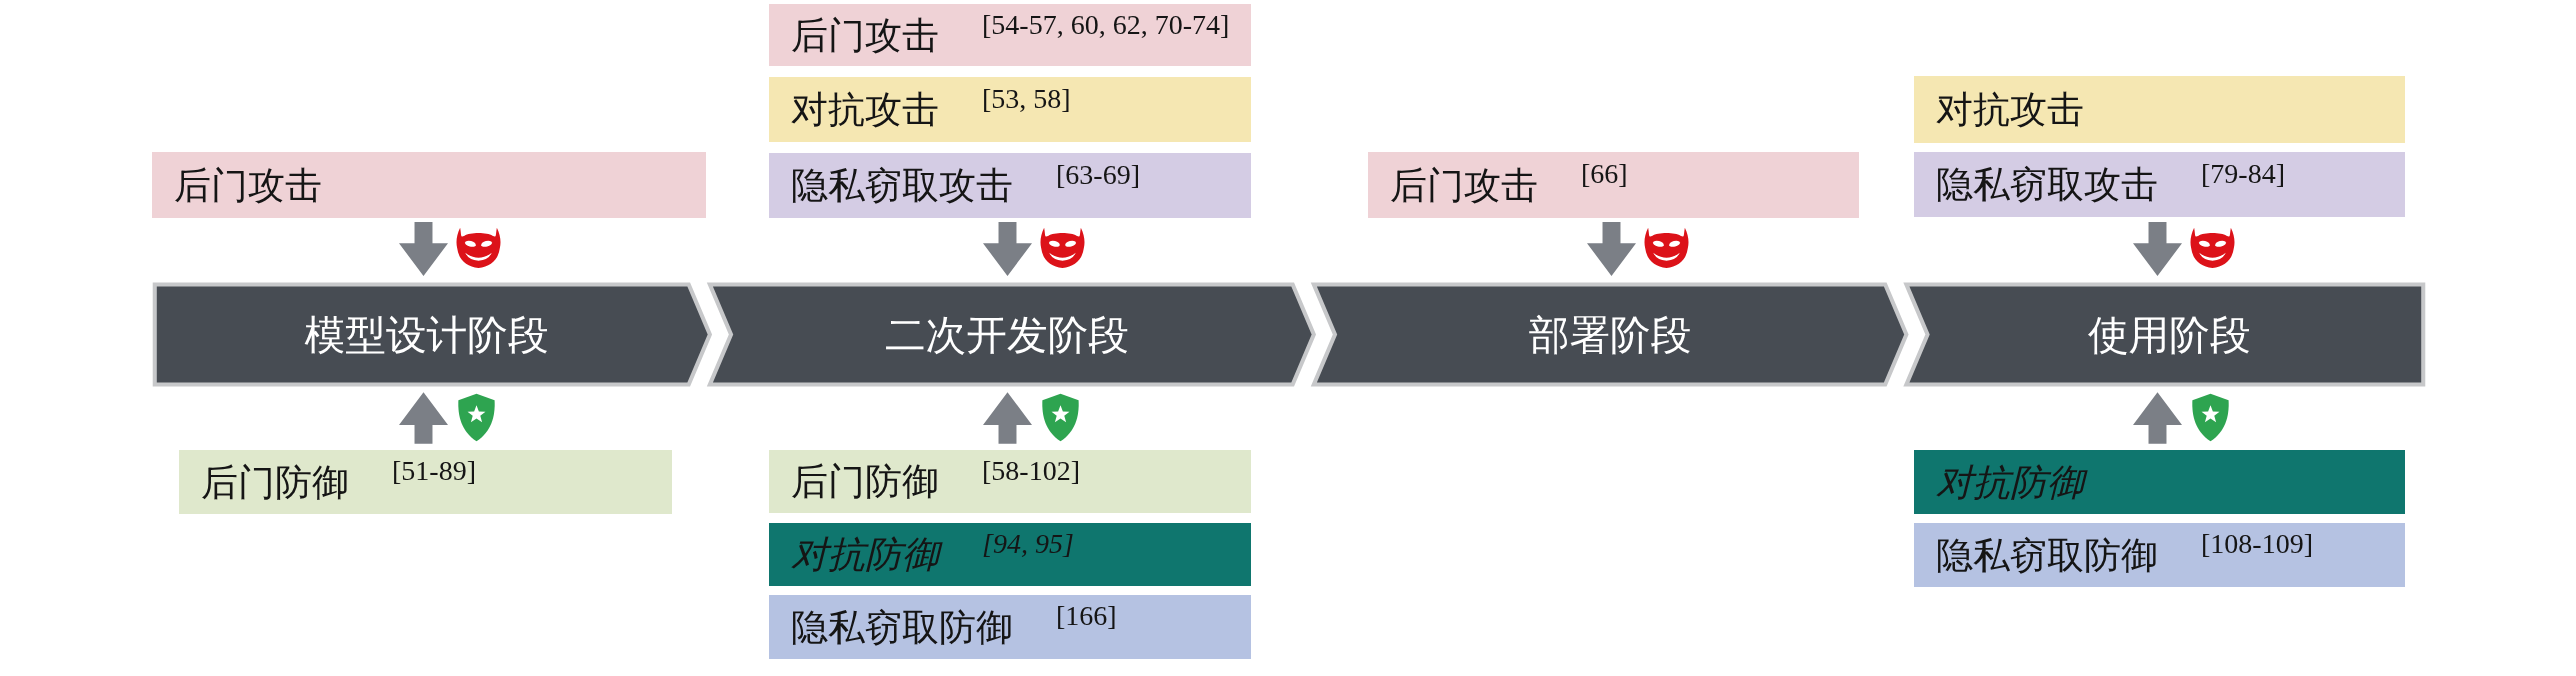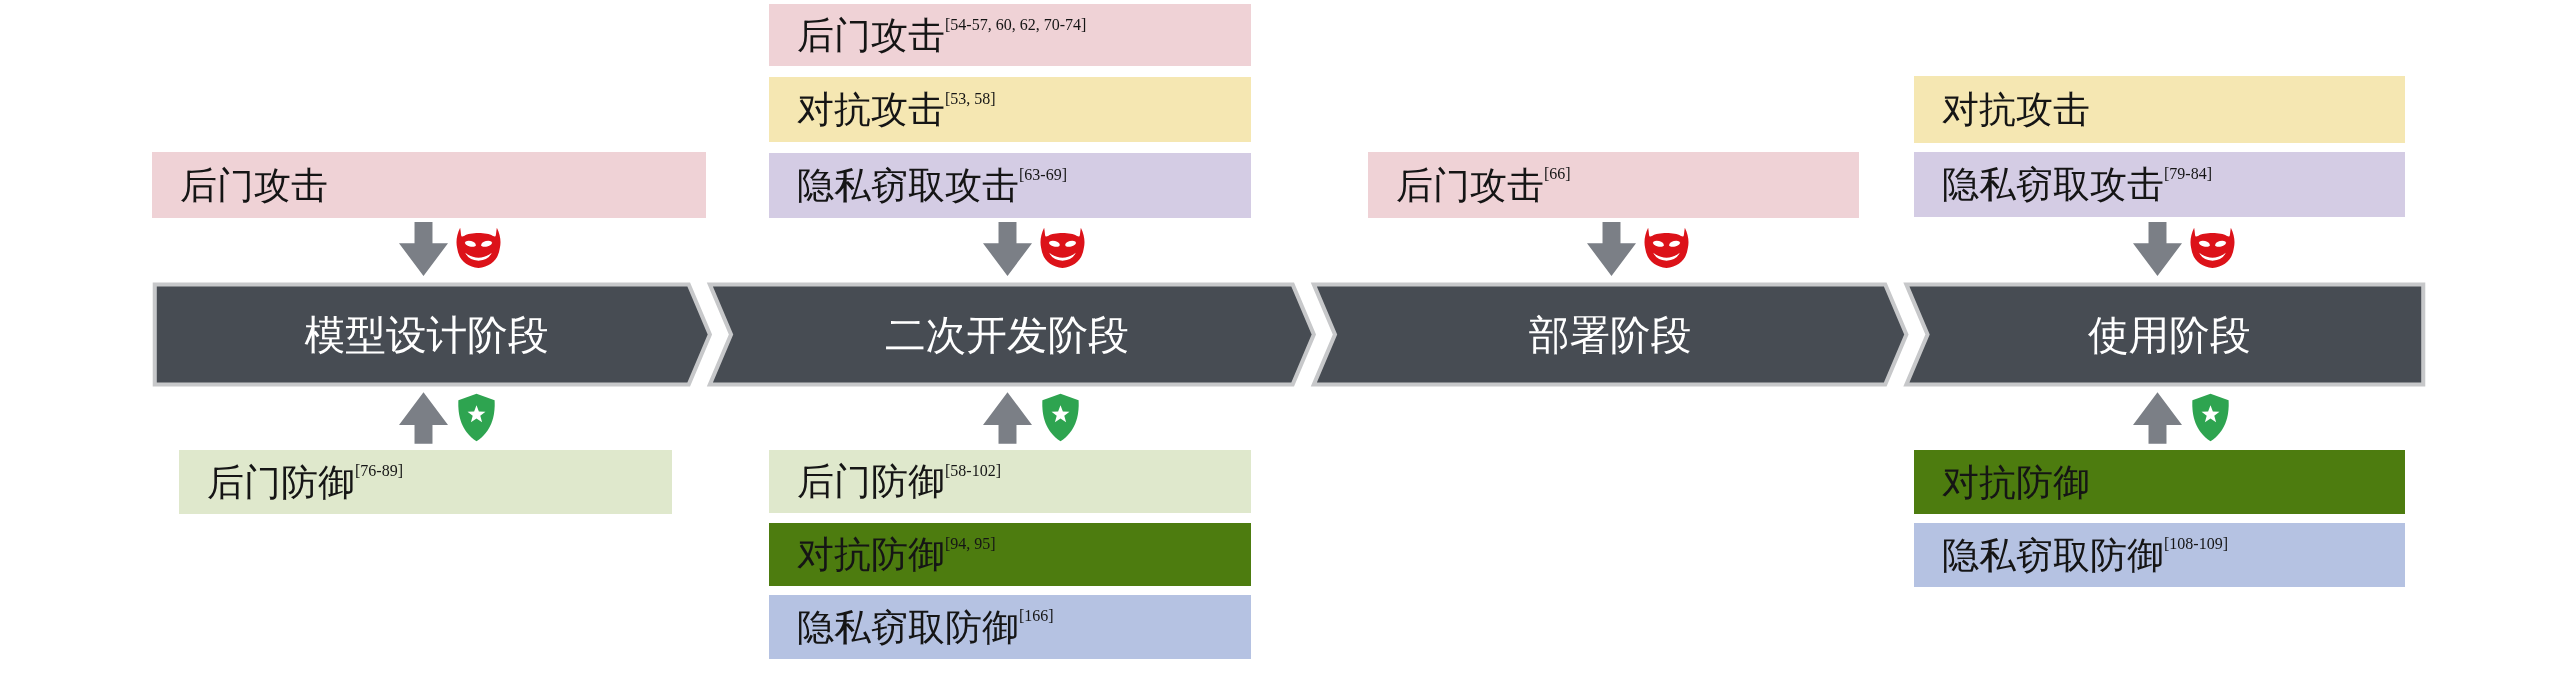--- a/index.html
+++ b/index.html
@@ -7,31 +7,32 @@
     position:relative;
     width:2576px;height:676px;
     background:#ffffff;
     font-family:"Liberation Serif","DejaVu Serif",serif;
     overflow:hidden;
   }
   .box{
     position:absolute;
     display:flex;
     align-items:center;
-    padding-left:28px;
+    padding-left:22px;
     box-sizing:border-box;
     white-space:nowrap;
+    gap:43px;
   }
   .box .t{font-size:37px;color:#151515;line-height:1;}
-  .box .r{font-size:16px;color:#151515;position:relative;top:-10.6px;line-height:1;}
+  .box .r{font-size:28px;color:#151515;position:relative;top:-10.6px;line-height:1;}
   .c-atk-backdoor{background:#EFD2D6;}
   .c-atk-adv{background:#F5E7B2;}
   .c-atk-priv{background:#D4CCE4;}
   .c-def-backdoor{background:#DFE8CC;}
-  .c-def-adv{background:#4d7c0f;}
+  .c-def-adv{background:#0f766e;font-style:italic;}
   .c-def-priv{background:#B5C2E2;}
   .arrowgrp{
     position:absolute;
     display:flex;
     gap:7.4px;
     align-items:flex-start;
   }
   .stagebar{position:absolute;left:147px;top:282px;}
   .stagebar text{
     font-family:"Liberation Serif","DejaVu Serif",serif;
@@ -159,21 +160,21 @@
         <path d="M30,0 L60,40 H41 V63 H19 V40 H0 Z" fill="#7B7F86"></path>
       </svg>
     <svg width="43" height="51" viewBox="0 0 52 62">
       <path d="M26,2 L48,10 C49,30 44,48 26,60 C8,48 3,30 4,10 Z" fill="#2EA450"></path>
       <path d="M26,16 L28.9,23.6 L36.9,23.9 L30.6,28.9 L32.8,36.8 L26,32.2 L19.2,36.8 L21.4,28.9 L15.1,23.9 L23.1,23.6 Z" fill="#ffffff"></path>
     </svg>
   </div>
 
   <div class="box c-def-backdoor" style="left:179px;top:450px;width:493px;height:64px">
     <span class="t">后门防御</span>
-      <span class="r">[76-89]</span>
+      <span class="r">[51-89]</span>
   </div>
 
   <div class="box c-def-backdoor" style="left:769px;top:450px;width:482px;height:63px">
     <span class="t">后门防御</span>
       <span class="r">[58-102]</span>
   </div>
   <div class="box c-def-adv" style="left:769px;top:523px;width:482px;height:63px">
     <span class="t">对抗防御</span>
       <span class="r">[94, 95]</span>
   </div>

